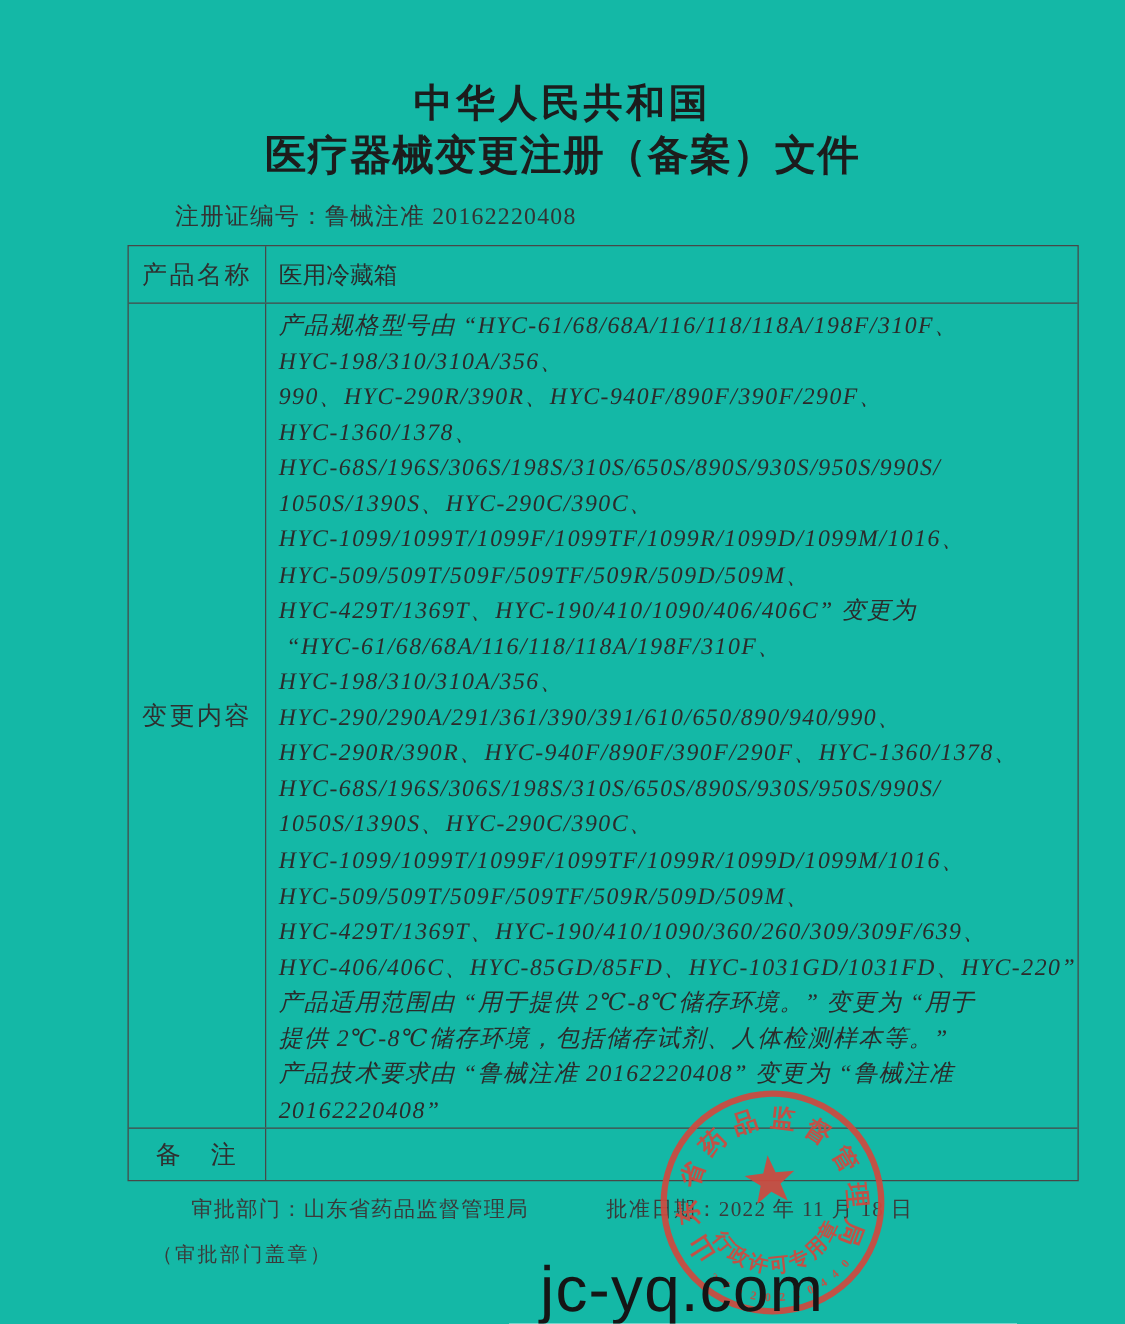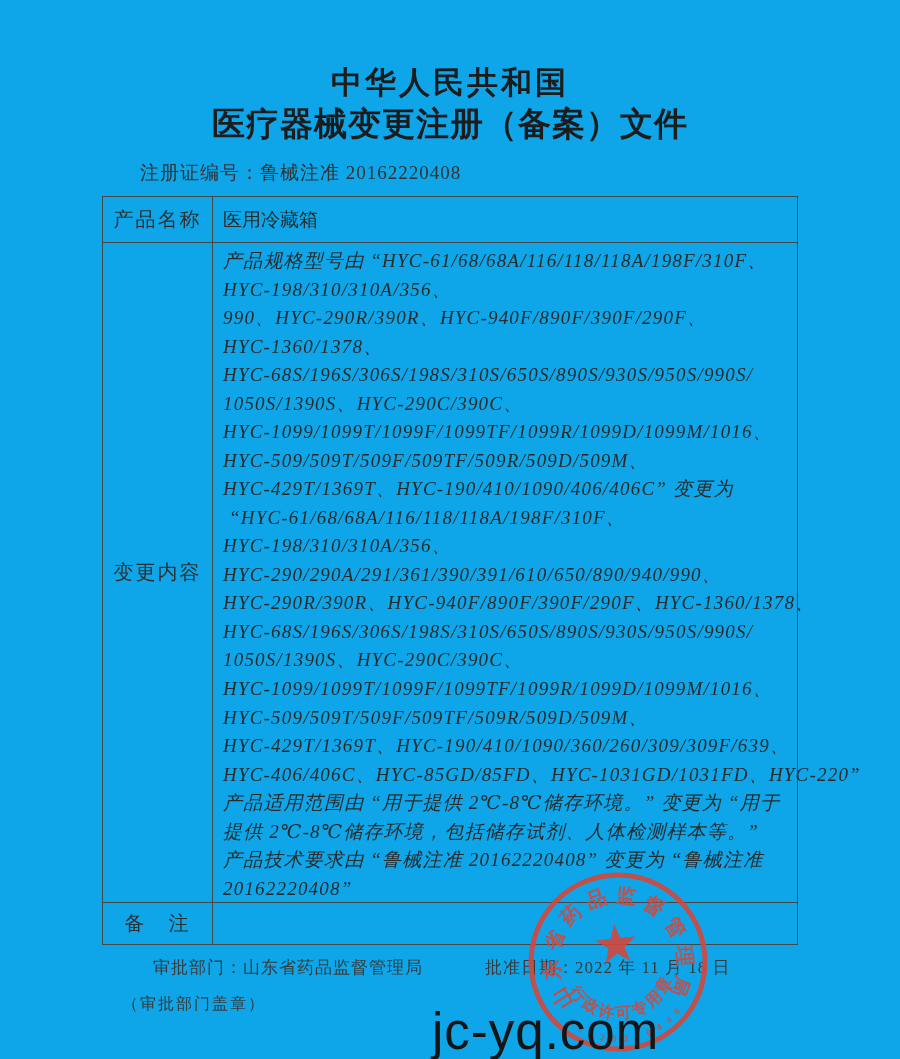--- a/index.html
+++ b/index.html
@@ -1,32 +1,32 @@
 <!DOCTYPE html>
 <html><head>
 <meta charset="utf-8">
 <style>
   html,body{margin:0;padding:0;background:#ffffff;}
   .doc{
-    position:relative;width:900px;height:1059px;background:#0ea5e9;overflow:hidden;
+    position:relative;width:900px;height:1059px;background:#14b8a6;overflow:hidden;
     font-family:"Liberation Serif","DejaVu Serif",serif;color:#2a2a2a;
   }
   .title1{
     position:absolute;top:62px;left:0;width:100%;text-align:center;
     font-family:"Liberation Sans","DejaVu Sans",sans-serif;font-weight:700;
     font-size:31px;letter-spacing:3px;color:#1c1c1c;
   }
   .title2{
     position:absolute;top:102px;left:0;width:100%;text-align:center;
     font-family:"Liberation Sans","DejaVu Sans",sans-serif;font-weight:700;
     font-size:33px;letter-spacing:1px;color:#1c1c1c;
   }
   .regno{position:absolute;left:140px;top:160px;font-size:19px;letter-spacing:1px;color:#333;}
   .table{
-    position:absolute;left:102px;top:196px;width:696px;height:749px;
+    position:absolute;left:102px;top:196px;width:761px;height:749px;
     border:1.6px solid #474747;box-sizing:border-box;display:flex;flex-direction:column;
   }
   .trow{display:flex;border-bottom:1.4px solid #474747;box-sizing:border-box;}
   .trow:last-child{border-bottom:none;}
   .label-cell{
     flex:0 0 110px;border-right:1.4px solid #474747;box-sizing:border-box;
     display:flex;align-items:center;justify-content:center;
     font-size:20px;letter-spacing:2px;color:#2f2f2f;white-space:pre;
   }
   .content-cell{

